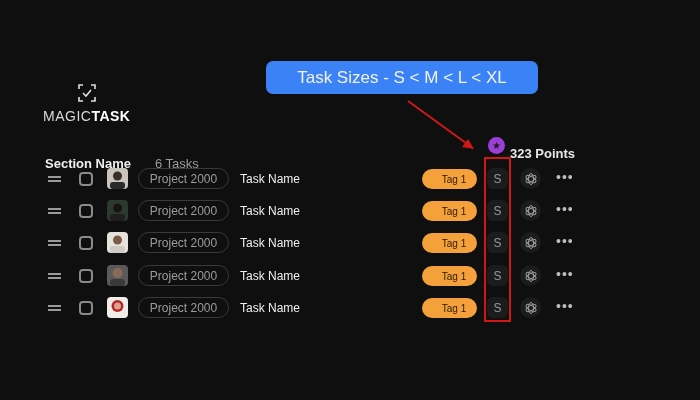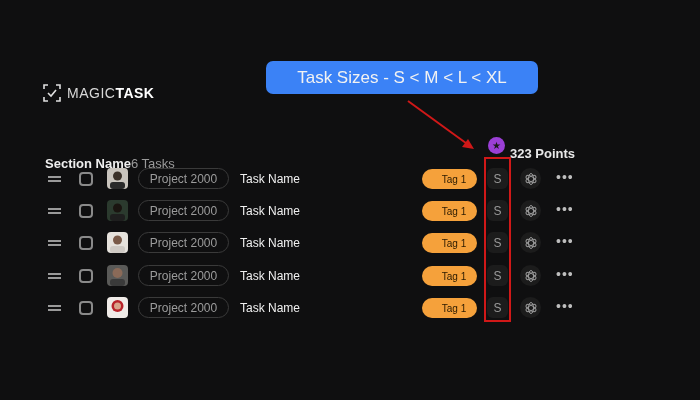--- a/index.html
+++ b/index.html
@@ -1,26 +1,26 @@
 <!DOCTYPE html>
 <html><head>
 <meta charset="utf-8">
 <style>
   * { box-sizing: border-box; margin: 0; padding: 0; }
   body { width: 700px; height: 400px; background: #0f0f10; font-family: "Liberation Sans", "DejaVu Sans", sans-serif; color: #fff; position: relative; overflow: hidden; }
-  .logo { position: absolute; left: 43px; top: 84px; display: flex; align-items: center; gap: 6px; }
+  .logo { position: absolute; left: 43px; top: 84px; display: flex; align-items: center; gap: 6px; flex-direction: column; }
   .logo-icon { width: 18px; height: 18px; position: relative; }
   .logo-text { font-size: 14px; letter-spacing: 0.5px; color: #e8e8e8; }
   .logo-text .light { font-weight: 300; color: #d8d8d8; }
   .logo-text .bold { font-weight: 700; color: #fff; }
 
   .tooltip { position: absolute; left: 266px; top: 61px; width: 272px; height: 33px; background: #3b82f6; border-radius: 7px; display: flex; align-items: center; justify-content: center; font-size: 17px; color: #f2f2f2; }
   .arrow { position: absolute; left: 0; top: 0; pointer-events: none; }
 
-  .section-header { position: absolute; left: 45px; top: 130px; display: flex; align-items: baseline; gap: 0; }
+  .section-header { position: absolute; left: 45px; top: 130px; display: flex; align-items: baseline; gap: 24px; }
   .section-name { font-size: 13px; font-weight: 700; color: #efefef; }
   .task-count { font-size: 13px; color: #9a9a9a; margin-top: 26px; }
 
   .points { position: absolute; left: 488px; top: 129px; display: flex; align-items: center; gap: 5px; }
   .points-icon { width: 17px; height: 17px; border-radius: 50%; background: #9b3fd6; display: flex; align-items: center; justify-content: center; font-size: 10px; color: #1a1a1a; }
   .points-label { font-size: 13px; font-weight: 700; color: #e8e8e8; margin-top: 17px; }
 
   .rows { position: absolute; left: 0; top: 163px; width: 700px; }
   .row { position: absolute; left: 0; width: 596px; height: 32px; }
   .drag { position: absolute; left: 48px; top: 13px; width: 13px; height: 6px; border-top: 2px solid #9a9a9a; border-bottom: 2px solid #9a9a9a; }

